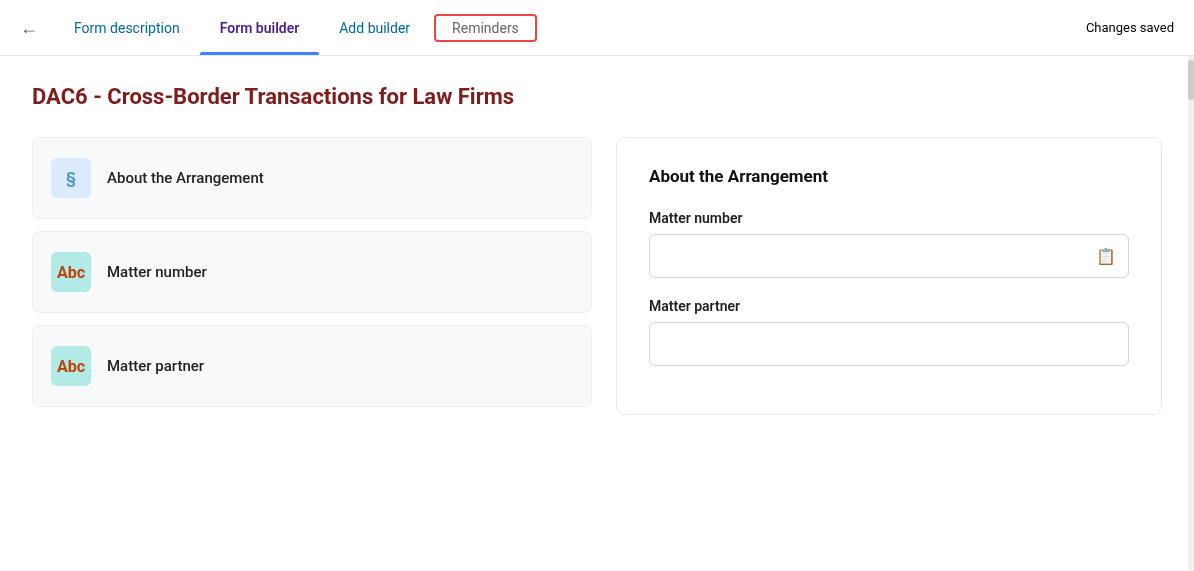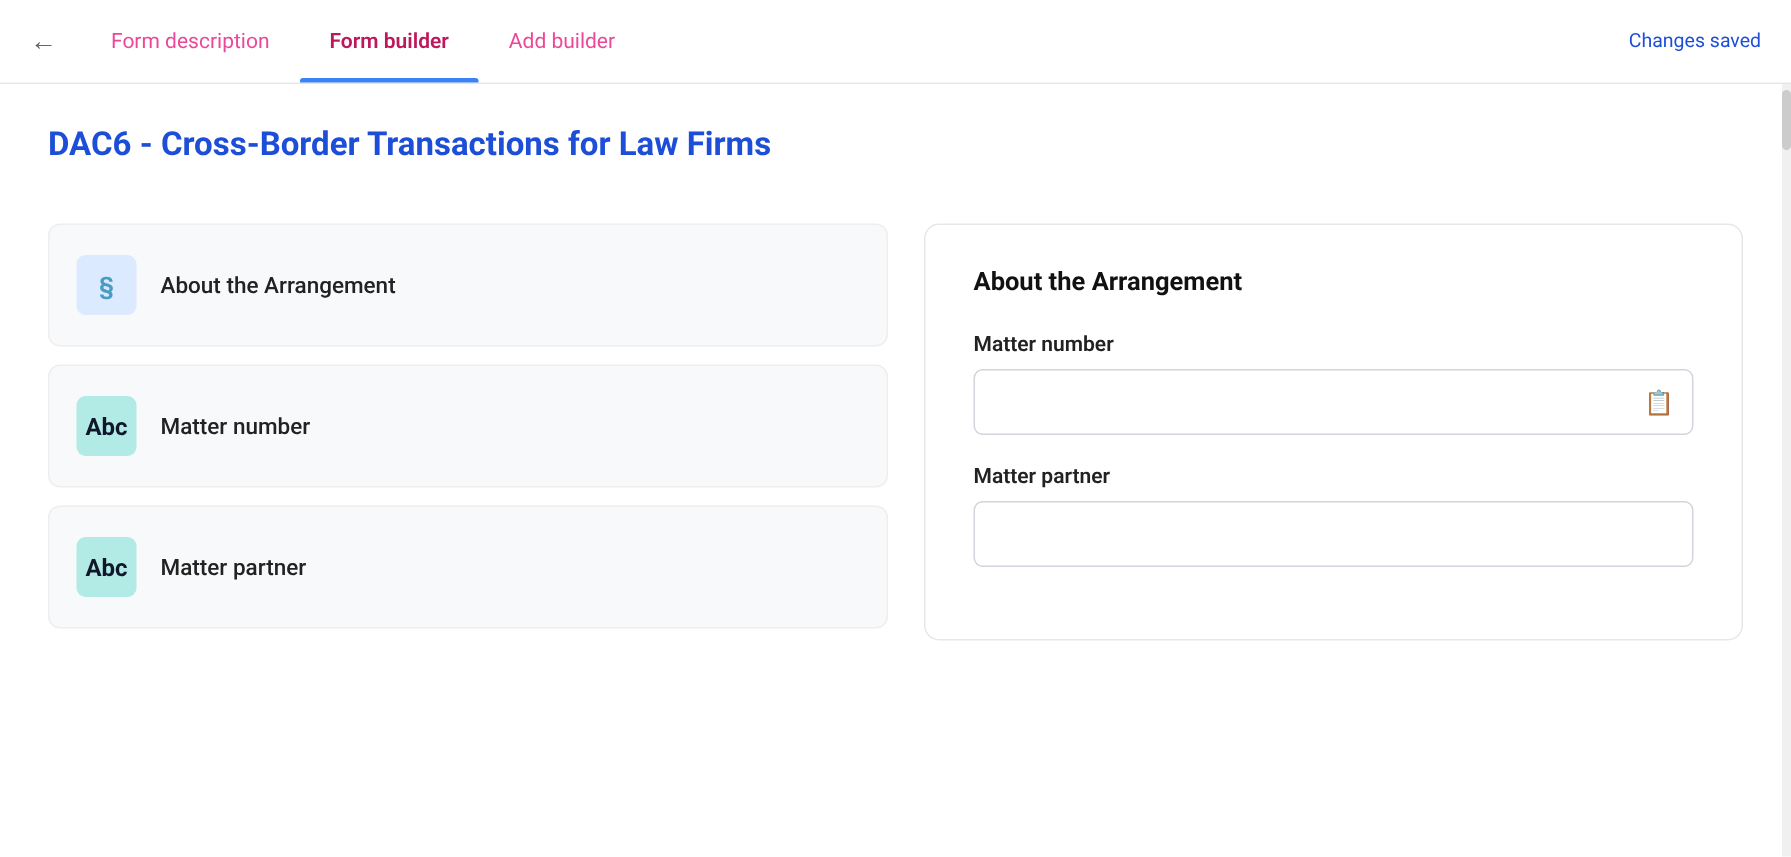--- a/index.html
+++ b/index.html
@@ -36,27 +36,27 @@
       align-items: center;
       height: 100%;
       flex: 1;
     }
     .nav-tab {
       padding: 0 20px;
       height: 100%;
       display: flex;
       align-items: center;
       cursor: pointer;
-      color: #ec4899;
+      color: #0369a1;
       font-size: 14px;
       position: relative;
       white-space: nowrap;
     }
     .nav-tab.active {
-      color: #be185d;
+      color: #4c1d95;
       font-weight: 600;
     }
     .nav-tab.active::after {
       content: '';
       position: absolute;
       bottom: 0;
       left: 0;
       right: 0;
       height: 3px;
       background: #3b82f6;
@@ -68,34 +68,34 @@
       color: #666;
       padding: 4px 16px;
       height: auto;
       margin: 0 4px;
     }
     .nav-tab.highlighted::after {
       display: none;
     }
     .nav-status {
       margin-left: auto;
-      color: #1d4ed8;
+      color: #000000;
       font-size: 13px;
     }
 
     
     .main-content {
       padding: 28px 32px 20px 32px;
     }
 
     .page-title {
       font-size: 22px;
       font-weight: 700;
-      color: #1d4ed8;
-      margin-bottom: 40px;
+      color: #7f1d1d;
+      margin-bottom: 28px;
     }
 
     
     .columns {
       display: flex;
       gap: 24px;
     }
 
     
     .left-col {
@@ -123,21 +123,21 @@
       display: flex;
       align-items: center;
       justify-content: center;
       font-size: 16px;
       font-weight: 700;
       color: #4b9cc4;
       flex-shrink: 0;
     }
     .section-icon.teal {
       background: #b2eae6;
-      color: #0f172a;
+      color: #c2410c;
     }
 
     .section-label {
       font-size: 15px;
       font-weight: 500;
       color: #222;
     }
 
     
     .right-col {
@@ -211,20 +211,23 @@
   <div class="nav-tabs">
     <div class="nav-tab">
       <span>Form description</span>
     </div>
     <div class="nav-tab active">
       <span>Form builder</span>
     </div>
     <div class="nav-tab">
       <span>Add builder</span>
     </div>
+    <div class="nav-tab highlighted">
+      <span>Reminders</span>
+    </div>
   </div>
   <div class="nav-status">Changes saved</div>
 </nav>
 
 <div class="scrollbar-track">
   <div class="scrollbar-thumb"></div>
 </div>
 
 <main class="main-content">
   <h1 class="page-title">DAC6 - Cross-Border Transactions for Law Firms</h1>

